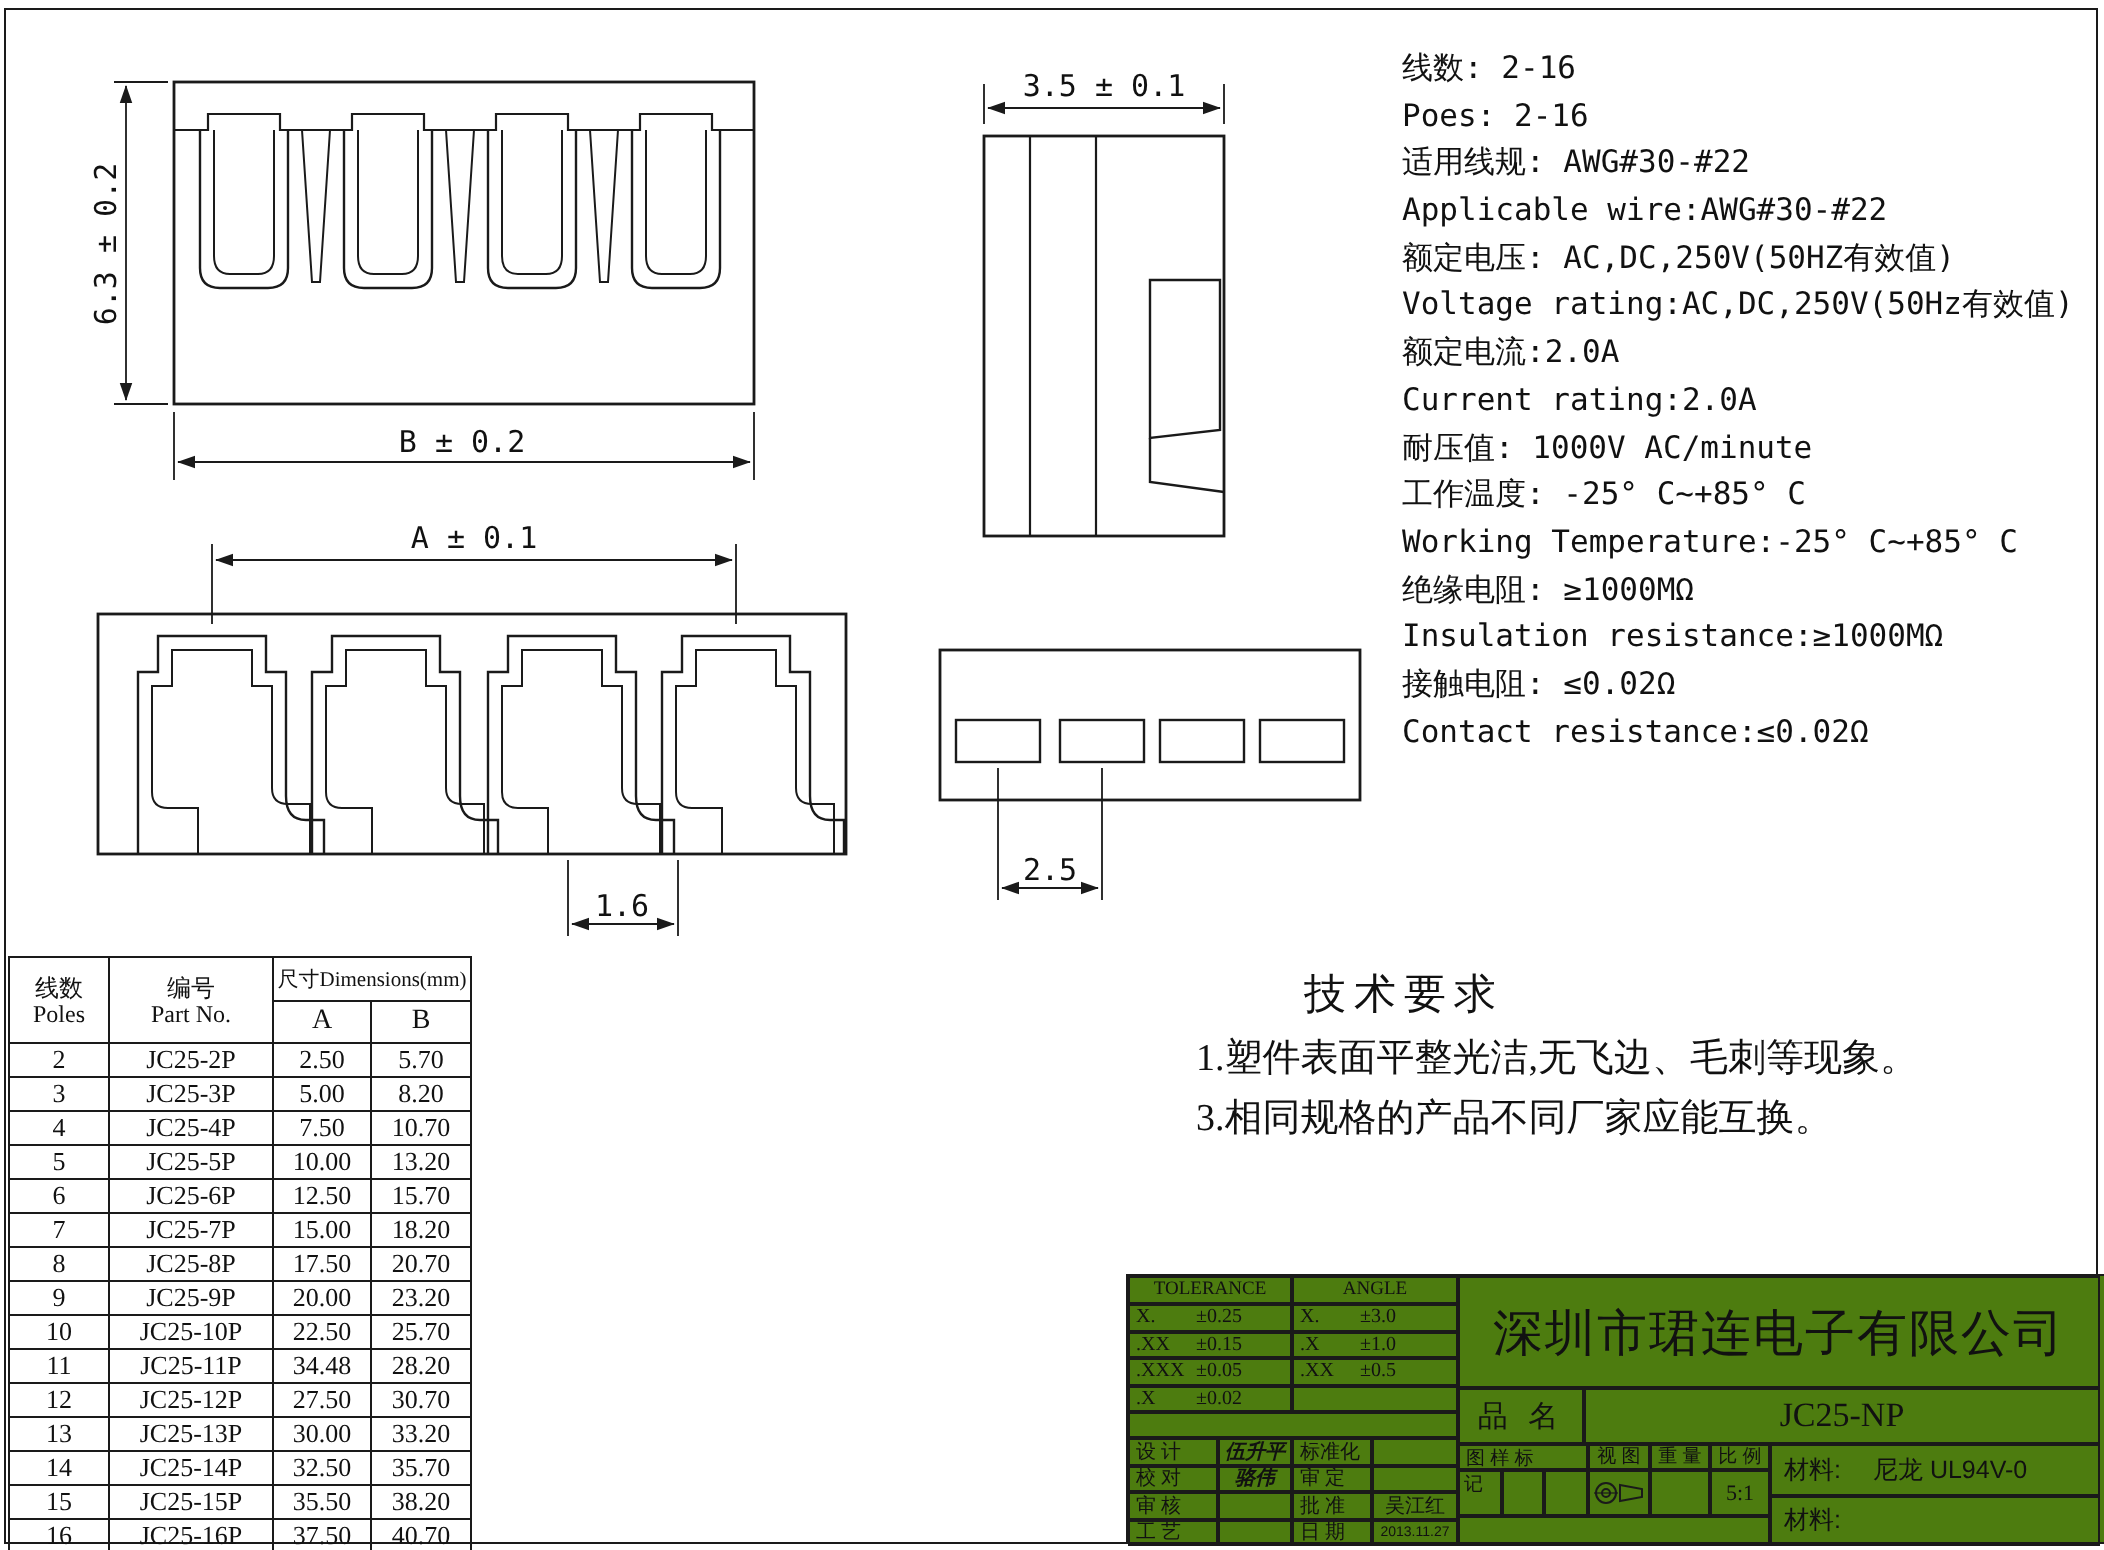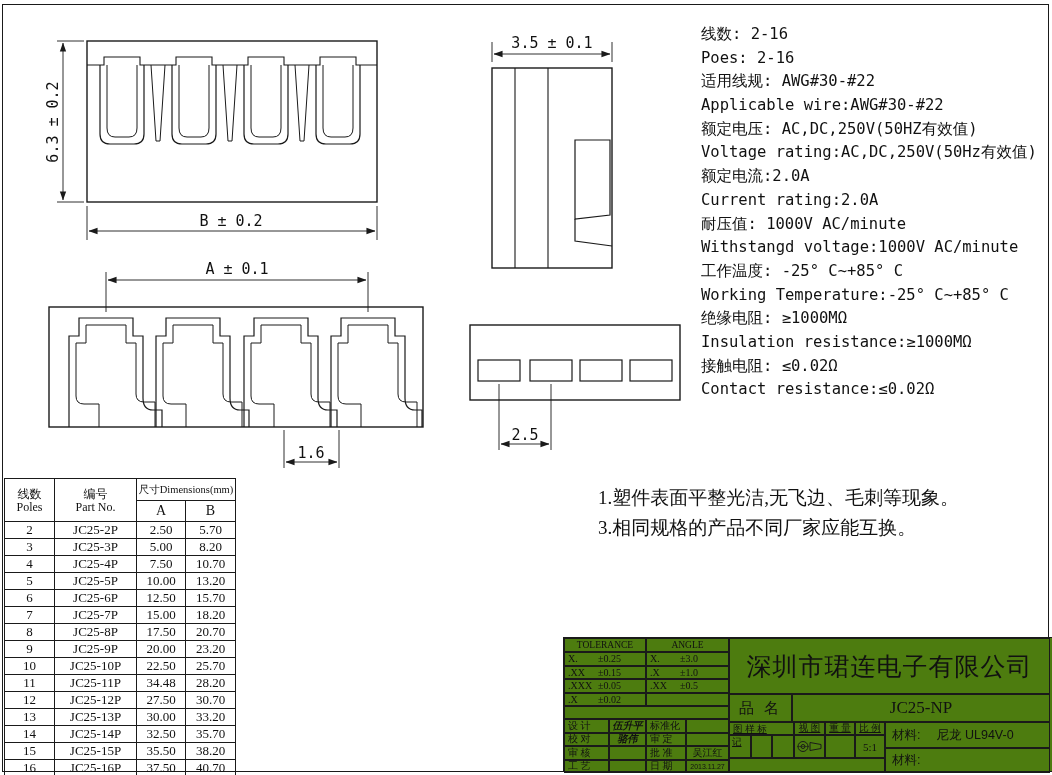--- a/index.html
+++ b/index.html
@@ -32,21 +32,21 @@
   
   .techreq { position:absolute; left:598px; top:483px; width:445px;
              font-family:"Liberation Serif", serif; }
   .techreq .t { font-size:21px; margin-left:54px; margin-bottom:4px; letter-spacing:4px; }
   .techreq .i { font-size:19px; line-height:29.5px; white-space:nowrap; }
 
   
   .tblock { position:absolute; left:563px; top:637px; width:545px; height:135px;
             border:1.6px solid #1a1a1a; background:#4d7c0f; }
   .tb { position:absolute; border:1px solid #1a1a1a; overflow:hidden; }
-  .cjk9  { font-size:9.5px;text-decoration:underline; }
+  .cjk9  { font-size:9.5px; }
   .cjk10 { font-size:10px; }
   .serif { font-family:"Liberation Serif", serif; }
   .cc { display:flex; align-items:center; justify-content:center; }
   .lv { display:flex; align-items:center; padding:0 3px;
         font-family:"Liberation Serif", serif; font-size:10px; }
   .lv .l { width:30px; text-align:left; }
   .sign-name { font-weight:bold; font-style:italic; font-size:10px; }
   .company { font-size:25px; letter-spacing:1px; white-space:nowrap; }
 </style>
 </head>
@@ -146,21 +146,20 @@
   <div class="specs">
     <div>线数: 2-16</div>
     <div>Poes: 2-16</div>
     <div>适用线规: AWG#30-#22</div>
     <div>Applicable wire:AWG#30-#22</div>
     <div>额定电压: AC,DC,250V(50HZ有效值)</div>
     <div>Voltage rating:AC,DC,250V(50Hz有效值)</div>
     <div>额定电流:2.0A</div>
     <div>Current rating:2.0A</div>
     <div>耐压值: 1000V AC/minute</div>
-    <div>Withstangd voltage:1000V AC/minute</div>
     <div>工作温度: -25° C~+85° C</div>
     <div>Working Temperature:-25° C~+85° C</div>
     <div>绝缘电阻: ≥1000MΩ</div>
     <div>Insulation resistance:≥1000MΩ</div>
     <div>接触电阻: ≤0.02Ω</div>
     <div>Contact resistance:≤0.02Ω</div>
   </div>
 
   <table class="parts">
     <colgroup>
@@ -272,20 +271,21 @@
     <tr>
           <td class="num">16</td>
           <td class="num">JC25-16P</td>
           <td class="num">37.50</td>
           <td class="num">40.70</td>
         </tr>
   </tbody>
     </table>
 
   <div class="techreq">
+    <div class="t">技术要求</div>
     <div class="i">1.塑件表面平整光洁,无飞边、毛刺等现象。</div>
     <div class="i">3.相同规格的产品不同厂家应能互换。</div>
   </div>
 
   <div class="tblock">
 
     <div class="tb cc serif" style="left:0;top:0;width:82px;height:14px;font-size:9.5px">TOLERANCE</div>
     <div class="tb cc serif" style="left:82px;top:0;width:83px;height:14px;font-size:9.5px">ANGLE</div>
 
     <div class="tb lv" style="left:0;top:14px;width:82px;height:13.5px">

